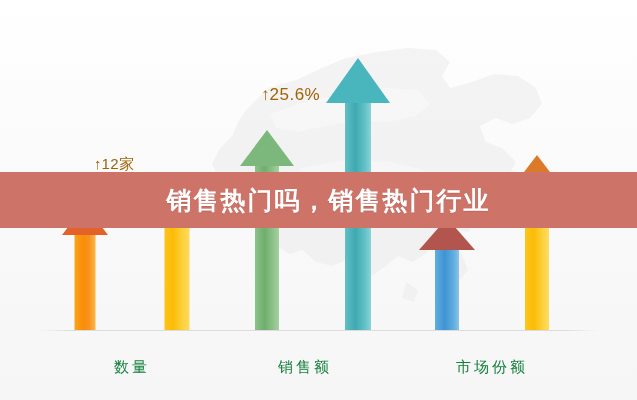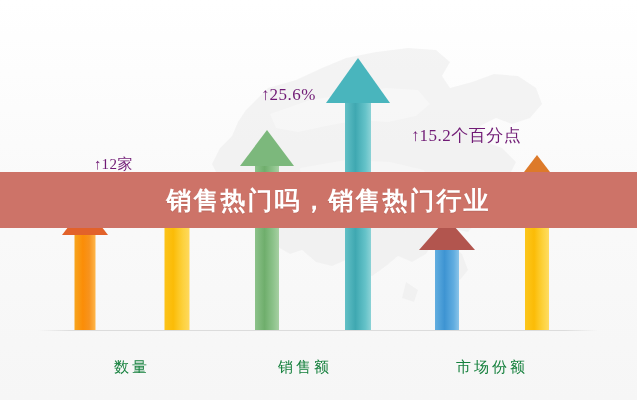--- a/index.html
+++ b/index.html
@@ -21,22 +21,22 @@
   
   .baseline{position:absolute;left:38px;top:330px;width:560px;height:1px;
             background:linear-gradient(90deg,rgba(200,200,200,0) 0%,#dcdcdc 6%,#dcdcdc 94%,rgba(200,200,200,0) 100%);}
 
   
   .arrow{position:absolute;bottom:70px;}
   .arrow .shaft{position:absolute;left:50%;transform:translateX(-50%);bottom:0;}
   .arrow .head{position:absolute;left:50%;transform:translateX(-50%);width:0;height:0;}
 
   
-  .anno{position:absolute;color:#701a75;white-space:nowrap;
-        font-family:Liberation Serif, serif;}
+  .anno{position:absolute;color:#a16207;white-space:nowrap;
+        font-family:Liberation Sans, sans-serif;}
   .anno .up{font-weight:bold;margin-right:1px;letter-spacing:-1px;}
   .anno .txt{letter-spacing:.5px;}
 
   
   .axlabel{position:absolute;top:358px;transform:translateX(-50%);
            color:#15803d;font-size:15px;letter-spacing:3px;white-space:nowrap;}
 
   
   .banner{position:absolute;left:0;top:172px;width:637px;height:56px;
           background:#cd7368;display:flex;align-items:center;justify-content:center;padding-left:10px;}
@@ -103,23 +103,20 @@
   </div>
 
   <div class="anno" style="left:94px;top:155px;font-size:15px;">
     <span class="up">↑</span><span class="txt">12家</span>
   </div>
 
   <div class="anno" style="left:261px;top:85px;font-size:17px;">
     <span class="up">↑</span><span class="txt">25.6%</span>
   </div>
 
-  <div class="anno" style="left:411px;top:124px;font-size:17px;">
-    <span class="up">↑</span><span class="txt">15.2个百分点</span>
-  </div>
 
   <div class="baseline"></div>
 
   <div class="axlabel" style="left:132px;">数量</div>
   <div class="axlabel" style="left:492px;">市场份额</div>
   <div class="axlabel" style="left:305px;">销售额</div>
 
   <div class="banner">
     <div class="t">销售热门吗，销售热门行业</div>
   </div>

